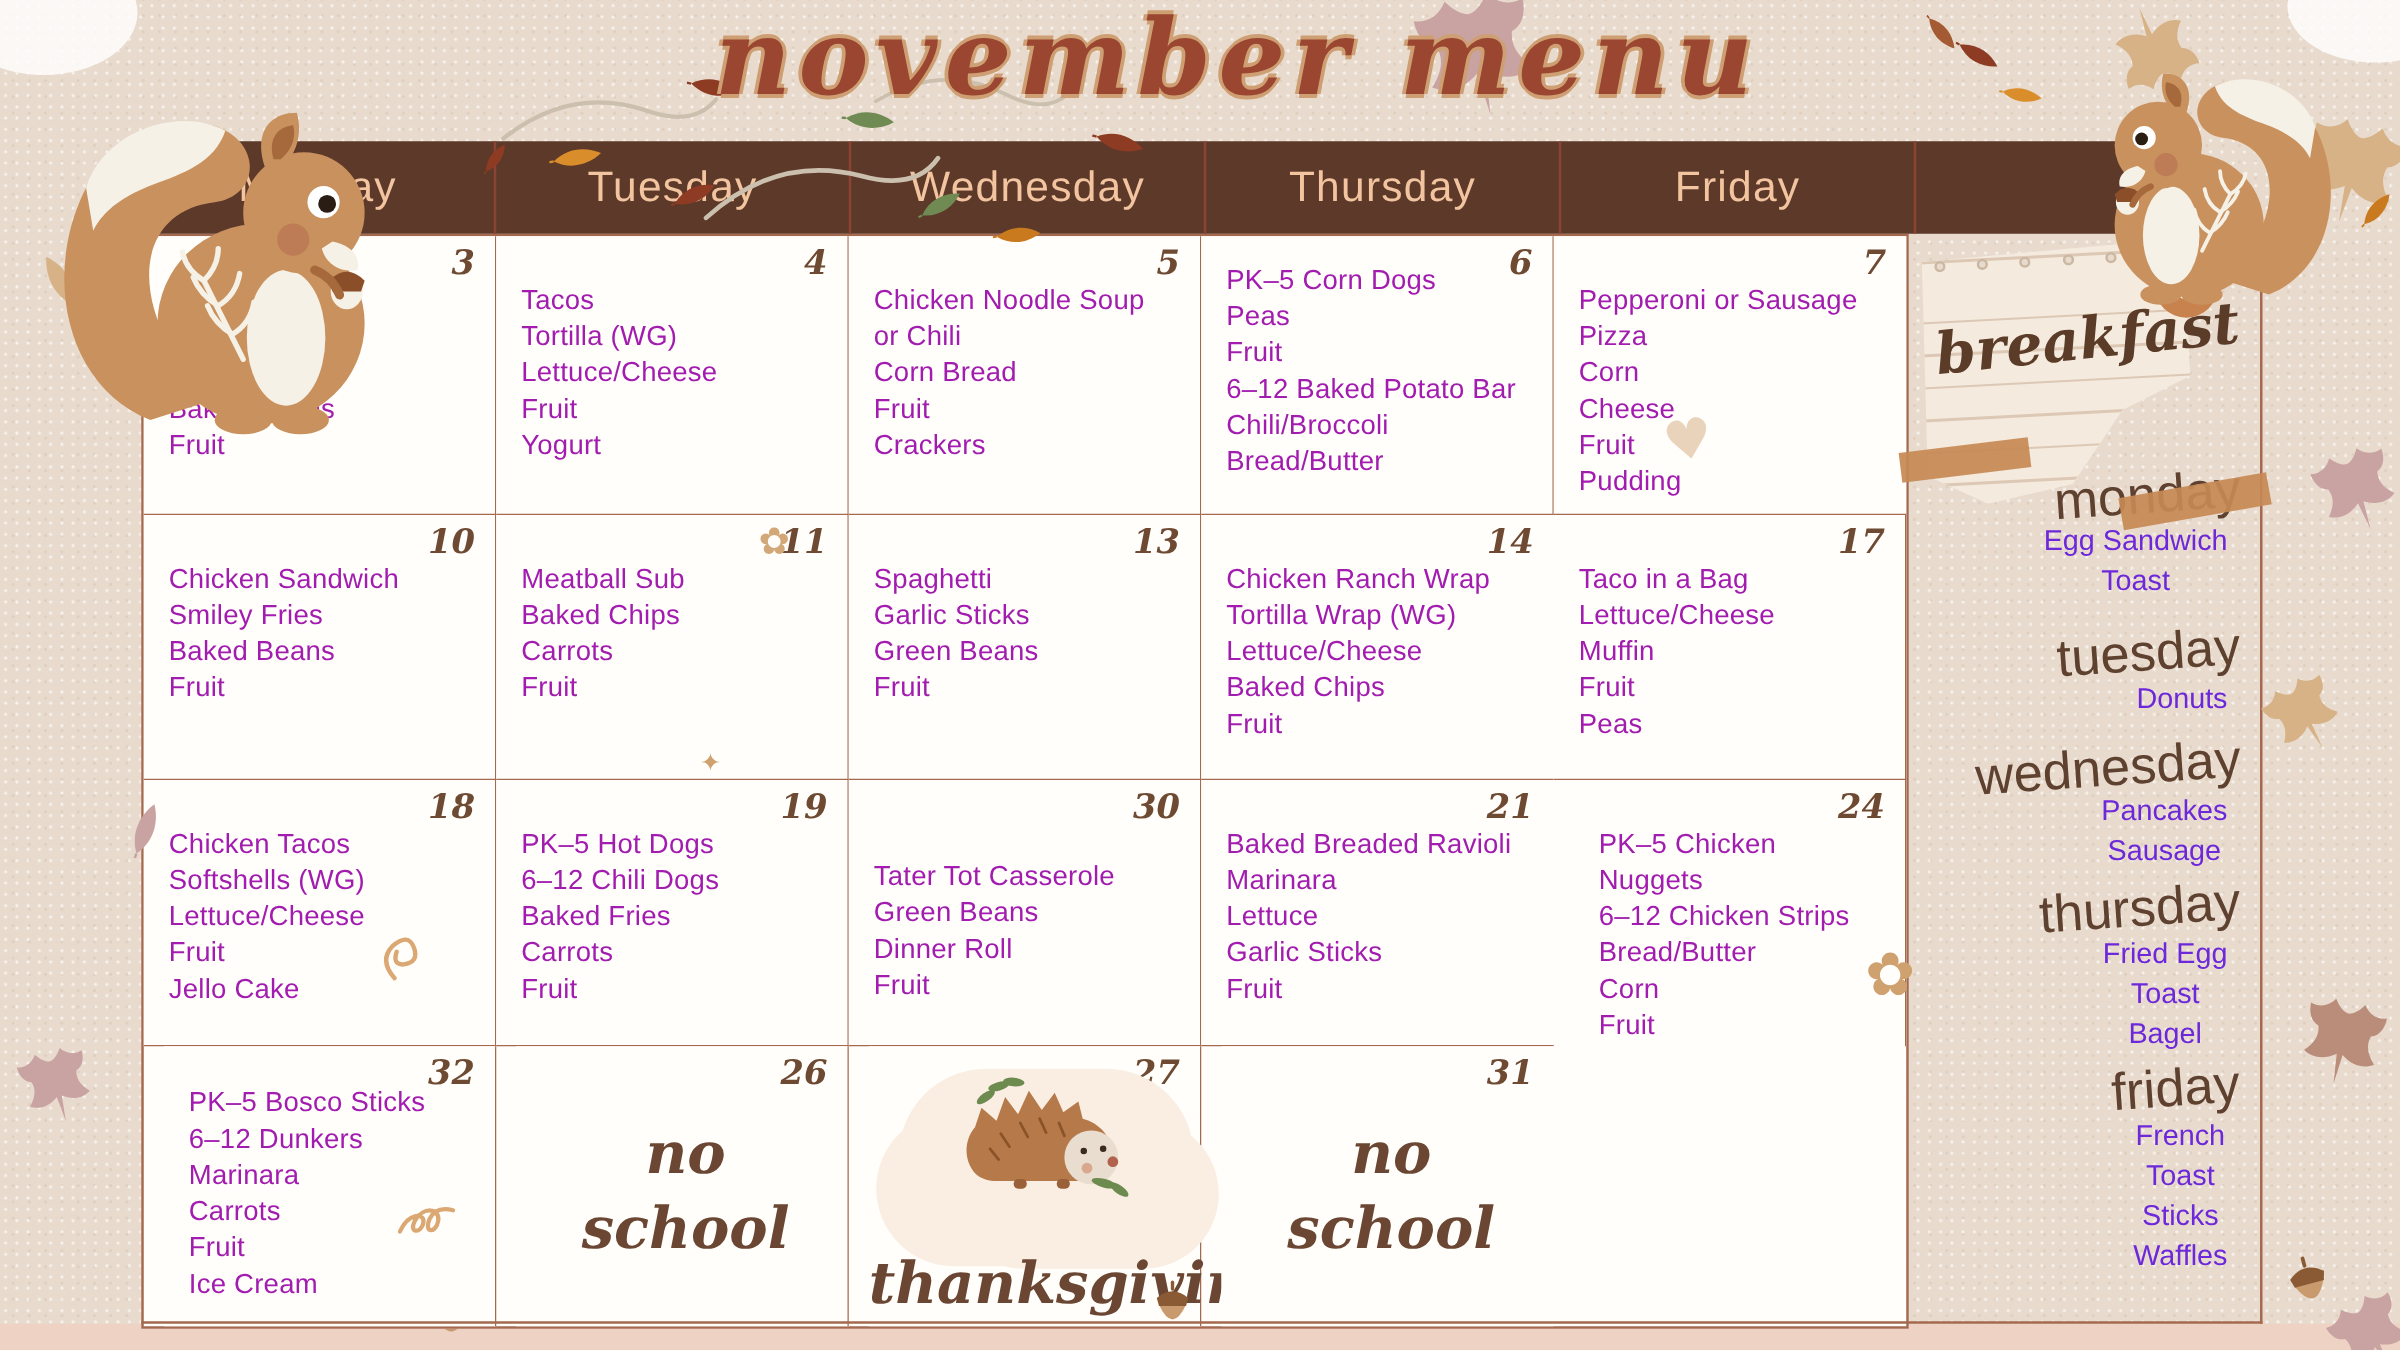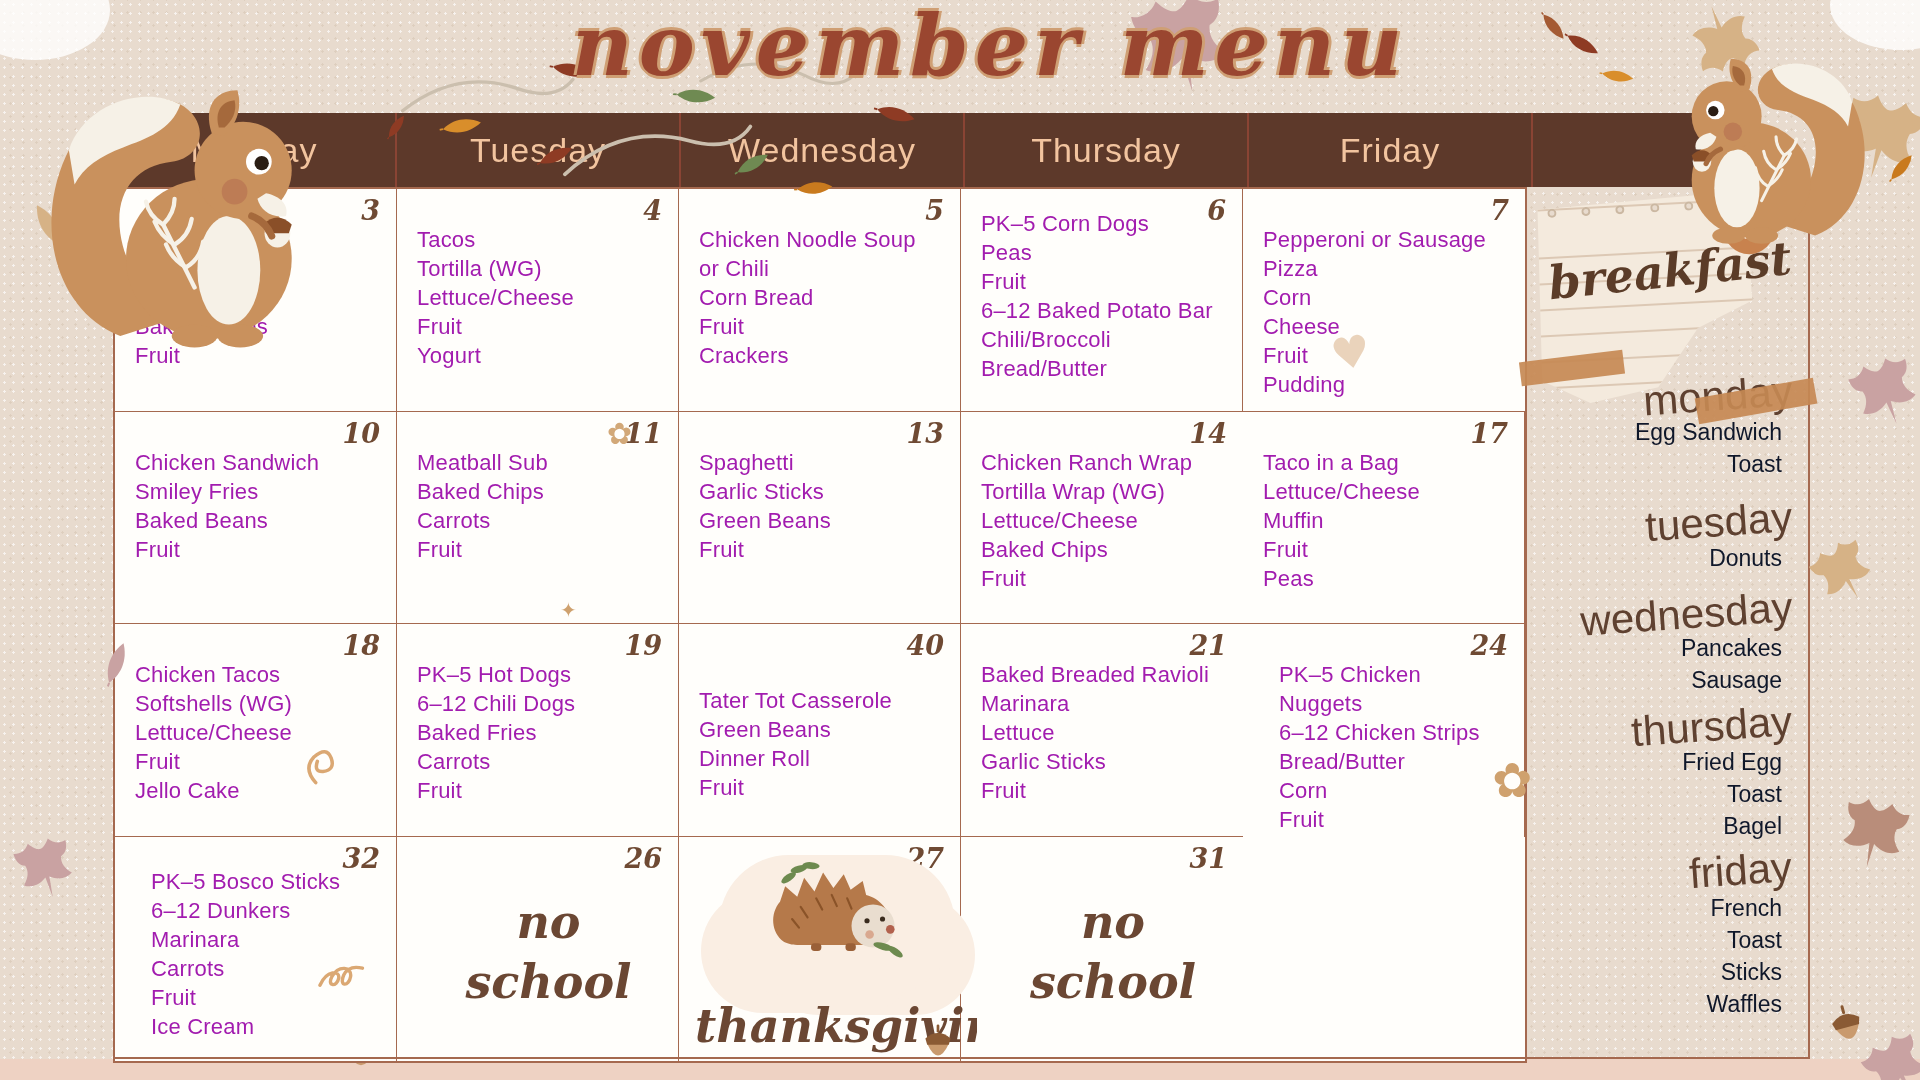--- a/index.html
+++ b/index.html
@@ -61,21 +61,21 @@
   .note-title{position:absolute;left:1548px;top:246px;width:200px;z-index:11;text-align:center;
     font-size:46px;transform:rotate(-6deg);color:#5b3c28;}
   .tape{position:absolute;background:rgba(197,137,84,.92);z-index:12;}
   .tape.t1{left:1520px;top:356px;width:104px;height:24px;transform:rotate(-7deg);}
   .tape.t2{left:1696px;top:388px;width:120px;height:26px;transform:rotate(-10deg);}
   .smiley{position:absolute;left:1722px;top:202px;z-index:12;}
 
   .bsections{position:absolute;left:1500px;top:366px;width:292px;z-index:10;display:flex;flex-direction:column;align-items:flex-end;}
   .bsection{display:flex;flex-direction:column;align-items:flex-end;}
   .bhead{font-size:42px;line-height:50px;transform:rotate(-4deg);transform-origin:right center;color:#5f4130;}
-  .bitems{font-size:23px;line-height:32px;color:#0f172a;text-align:right;white-space:pre-line;padding-right:10px;}
+  .bitems{font-size:23px;line-height:32px;color:#6d28d9;text-align:center;white-space:pre-line;padding-right:10px;}
   .mb12{margin-bottom:12px}.mb8{margin-bottom:8px}.mb0{margin-bottom:0}
 
   
   .dec{position:absolute;z-index:8;pointer-events:none;}
   .behind{z-index:3;}
   .blob{position:absolute;background:rgba(255,255,255,.8);border-radius:50%;z-index:2;}
   .glyph{position:absolute;z-index:12;pointer-events:none;font-family:"DejaVu Sans",sans-serif;}
   .squirrel{position:absolute;z-index:30;}
   .flip{transform:scaleX(-1);}
 </style>
@@ -243,21 +243,21 @@
   </div>
   <div class="cell">
     <div class="date">19</div>
     <div class="items">PK–5 Hot Dogs
 6–12 Chili Dogs
 Baked Fries
 Carrots
 Fruit</div>
   </div>
   <div class="cell">
-    <div class="date">40</div>
+    <div class="date">30</div>
     <div class="items" style="margin-top:54px">Tater Tot Casserole
 Green Beans
 Dinner Roll
 Fruit</div>
   </div>
   <div class="cell lastcol">
     <div class="date">21</div>
     <div class="items">Baked Breaded Ravioli
 Marinara
 Lettuce

